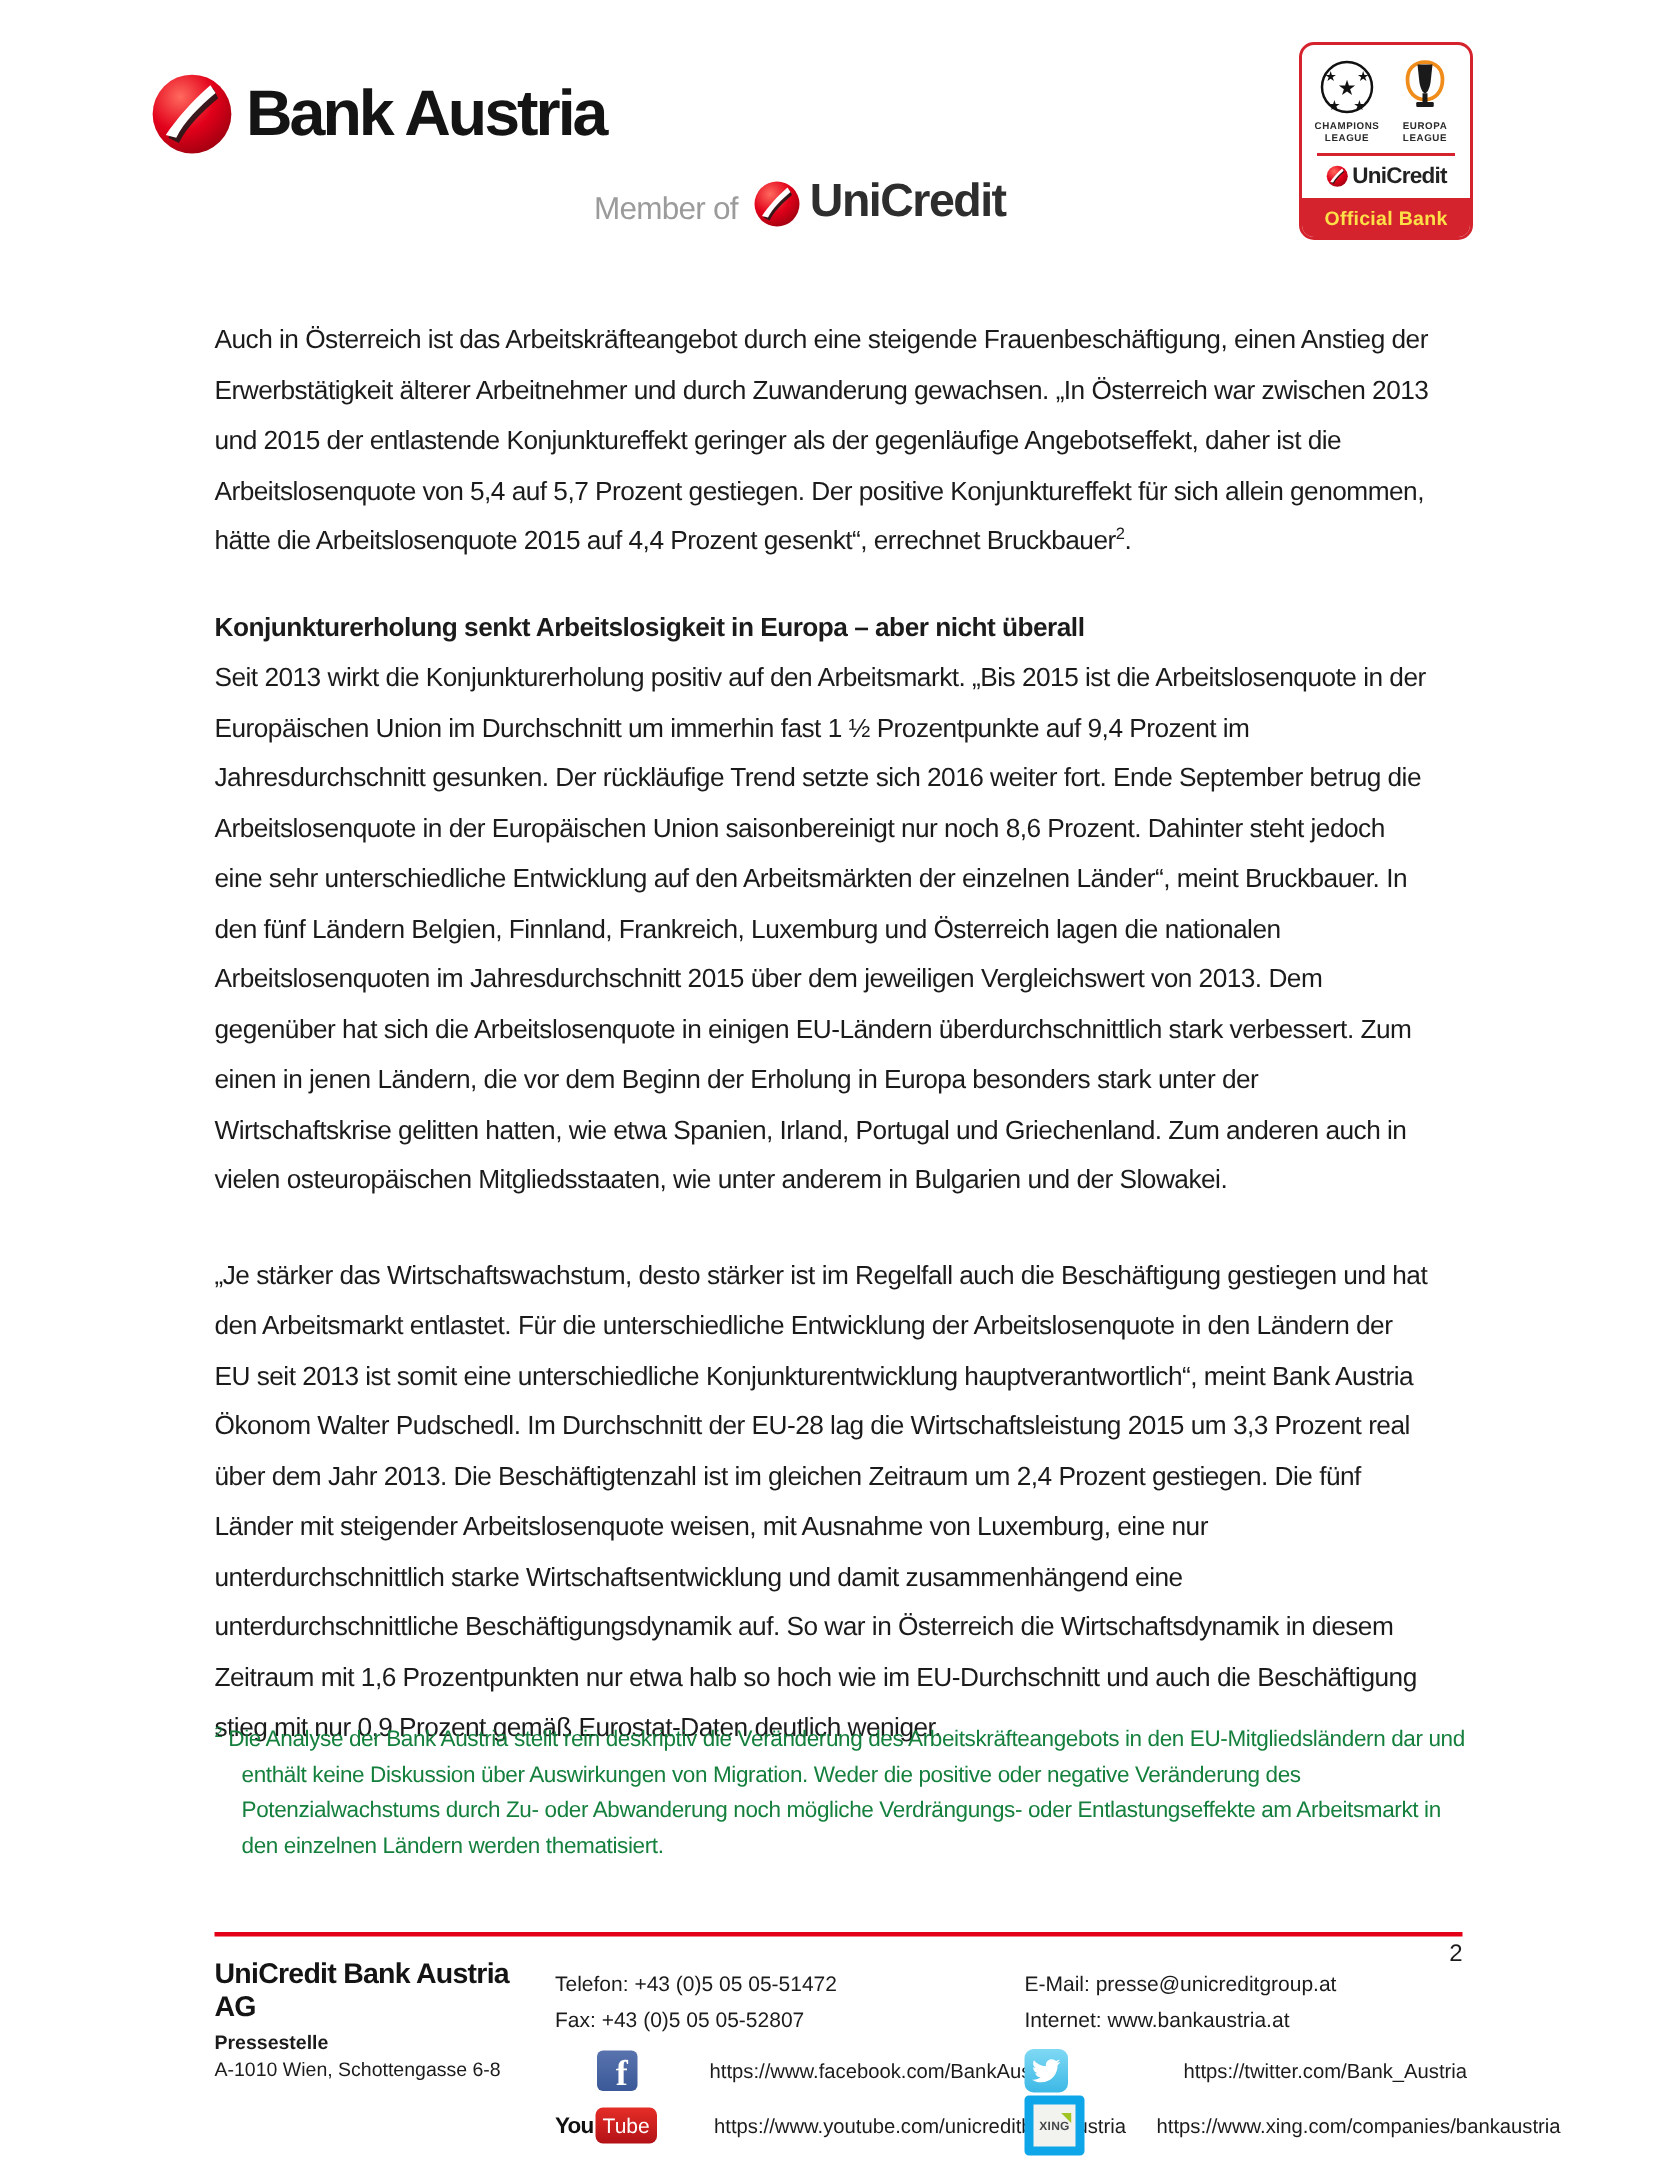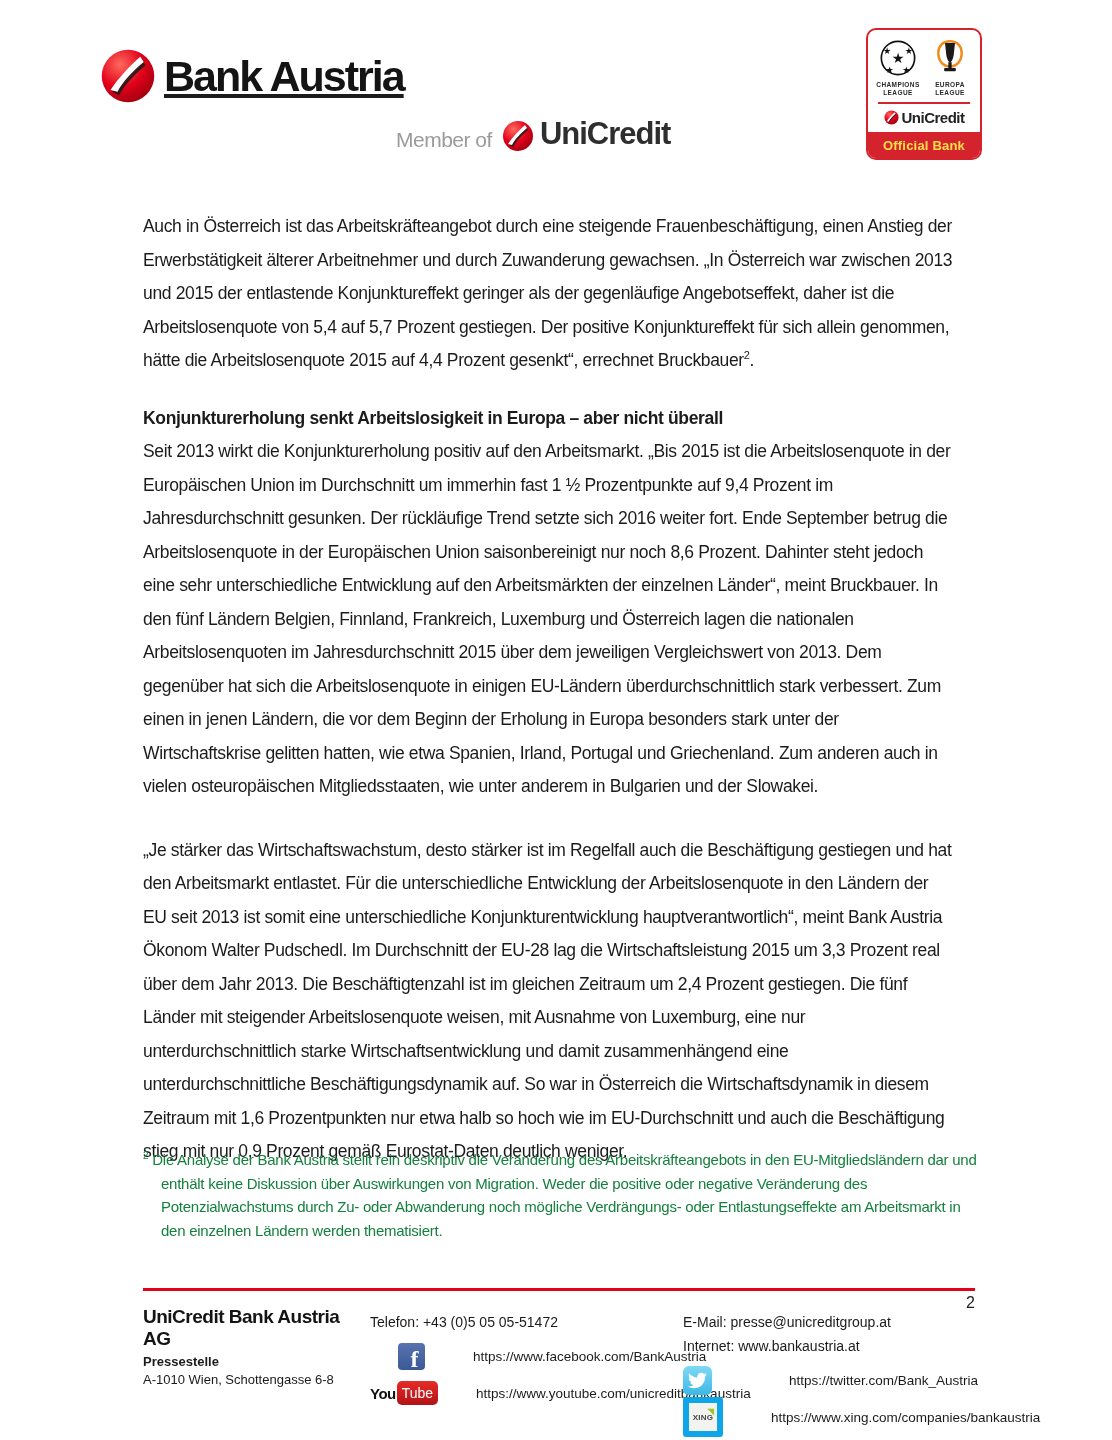--- a/index.html
+++ b/index.html
@@ -1,21 +1,21 @@
 <!DOCTYPE html>
 <html><head>
 <meta charset="utf-8">
 <style>
   html,body{margin:0;padding:0;background:#ffffff;}
   .page{position:relative;width:1112px;height:1440px;background:#ffffff;overflow:hidden;
         font-family:"Liberation Sans", sans-serif;color:#1b1b1b;}
 
   
   .header{position:absolute;left:100px;top:40px;right:100px;height:130px;}
-  .ba-logo{position:absolute;left:0;top:8px;display:flex;align-items:center;gap:8px;text-decoration:underline;}
+  .ba-logo{position:absolute;left:0;top:8px;display:flex;align-items:center;gap:8px;}
   .ba-sphere{width:56px;height:56px;}
   .ba-word{font-size:43px;font-weight:700;letter-spacing:-2px;color:#141414;}
   .memberof{position:absolute;left:296px;top:36px;display:flex;align-items:flex-end;gap:10px;margin-top:40px;}
   .member-text{font-size:21px;color:#9b9b9b;letter-spacing:-0.5px;}
   .uc-sphere{width:32px;height:32px;}
   .uc-word{font-size:31px;font-weight:700;letter-spacing:-1px;color:#2e2e2e;margin-left:-4px;}
 
   
   .badge{position:absolute;left:766px;top:-12px;width:116px;height:132px;background:#fff;
          border:2px solid #d5232e;border-radius:10px;box-sizing:border-box;overflow:hidden;}
@@ -180,20 +180,21 @@
   <div class="page-num">2</div>
 
   <div class="f-col1">
     <div class="f-company">UniCredit Bank Austria AG</div>
     <div class="f-dept">Pressestelle</div>
     <div class="f-addr">A-1010 Wien, Schottengasse 6-8</div>
   </div>
 
   <div class="f-col2">
     <div class="f-line">Telefon: +43 (0)5 05 05-51472</div>
+    <div class="f-line">Fax: +43 (0)5 05 05-52807</div>
     <div class="soc-row">
       <div class="icon-cell">
         <div class="fb-icon">
           <span class="fb-f">f</span>
         </div>
       </div>
       <span class="soc-url">https://www.facebook.com/BankAustria</span>
     </div>
     <div class="soc-row">
       <div class="icon-cell">

